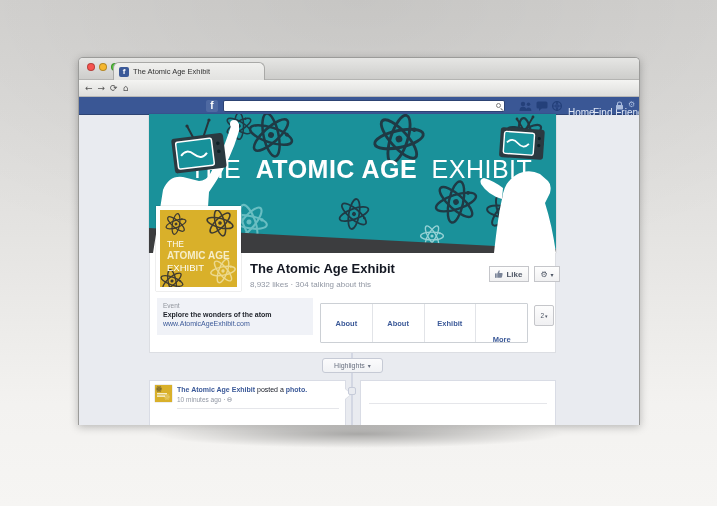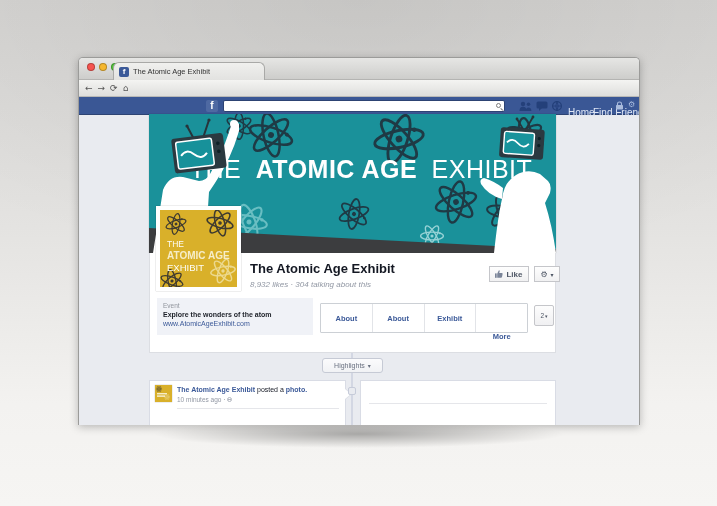--- a/index.html
+++ b/index.html
@@ -54,32 +54,32 @@
   .hdr-glyph { position:absolute; top:4px; font-family:"DejaVu Sans",sans-serif; font-size:8px; color:#a9bbdd; line-height:1; }
   
   .column { position:absolute; left:70px; top:0; width:407px; height:329px; }
   .coverwrap { position:absolute; left:0; top:17px; width:407px; height:139px; overflow:hidden;
     box-shadow:0 0 1px rgba(0,0,0,0.3); }
   .profilepic { position:absolute; left:7px; top:109px; width:85px; height:85px; background:#fff;
     padding:4px; box-shadow:0 0 1px rgba(0,0,0,0.4); z-index:5; }
   .whitecard { position:absolute; left:0; top:156px; width:407px; height:100px; background:#fff;
     border:1px solid #dcdee3; border-top:none; }
   .pagename { position:absolute; left:100px; top:8px; font-size:13px; font-weight:bold; color:#141823; }
-  .pagestats { position:absolute; left:100px; top:27px; font-size:8px; color:#9197a3;font-style:italic; }
+  .pagestats { position:absolute; left:100px; top:27px; font-size:8px; color:#9197a3; }
   .btn { position:absolute; height:16px; background:linear-gradient(#fefefe,#f1f1f2);
     border:1px solid #c5c6ca; border-radius:0; display:flex; align-items:center; justify-content:center;
     gap:3px; color:#4e5665; font-size:8px; font-weight:bold; }
   .likebtn { left:339px; top:13px; width:40px; }
   .gearbtn { left:384px; top:13px; width:26px; font-family:"DejaVu Sans",sans-serif; font-weight:normal; }
   .eventbox { position:absolute; left:7px; top:45px; width:156px; height:37px; background:#f0f2f7;
     padding:4px 6px; }
   .ev-label { font-size:6.5px; color:#90949c; }
   .ev-title { font-size:7px; font-weight:bold; color:#1c2028; margin-top:2px; }
   .ev-link  { font-size:7px; color:#3b5998; margin-top:2px; }
-  .tabsbox { position:absolute; left:170px; top:50px; width:208px; height:30px; background:#fff;
+  .tabsbox { position:absolute; left:170px; top:50px; width:208px; height:40px; background:#fff;
     border:1px solid #ccd0d5; border-radius:1px; display:flex; }
   .fbtab { flex:1; display:flex; align-items:center; justify-content:center; font-size:7.5px;
     font-weight:bold; color:#3b5998; border-right:1px solid #e2e4e8; }
   .fbtab:last-child { border-right:none;margin-top:32px; }
   .morebox { position:absolute; left:384px; top:52px; width:20px; height:21px;
     background:linear-gradient(#fdfdfd,#f0f0f2); border:1px solid #c5c6ca; border-radius:2px;
     font-size:6.5px; color:#4e5665; display:flex; align-items:center; justify-content:center; gap:1px; }
   
   .centerline { position:absolute; left:272px; top:256px; width:2px; height:73px; background:#d3d7e3; }
   .highlights { position:absolute; left:243px; top:261px; width:61px; height:15px;

